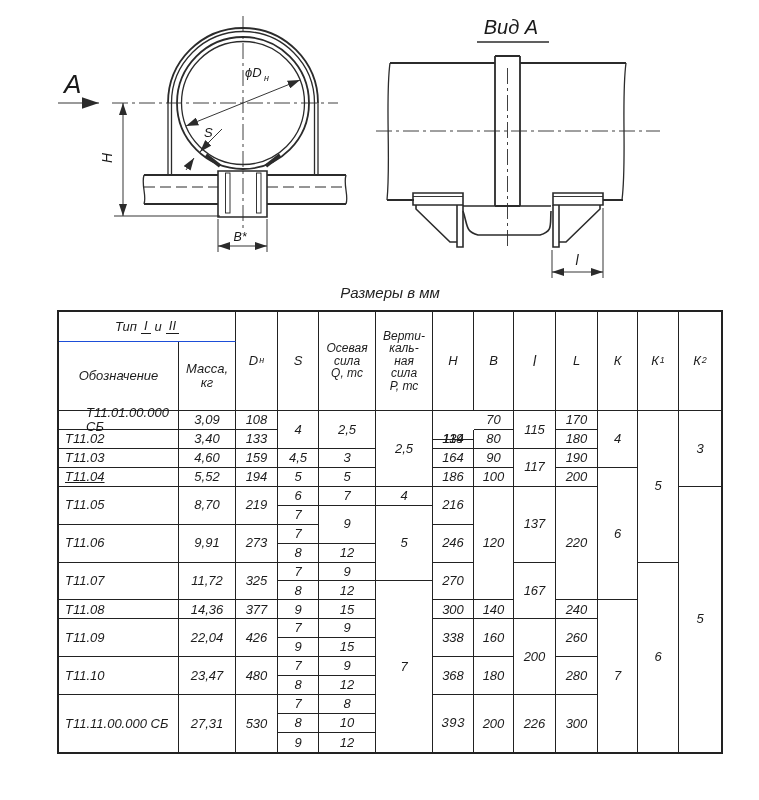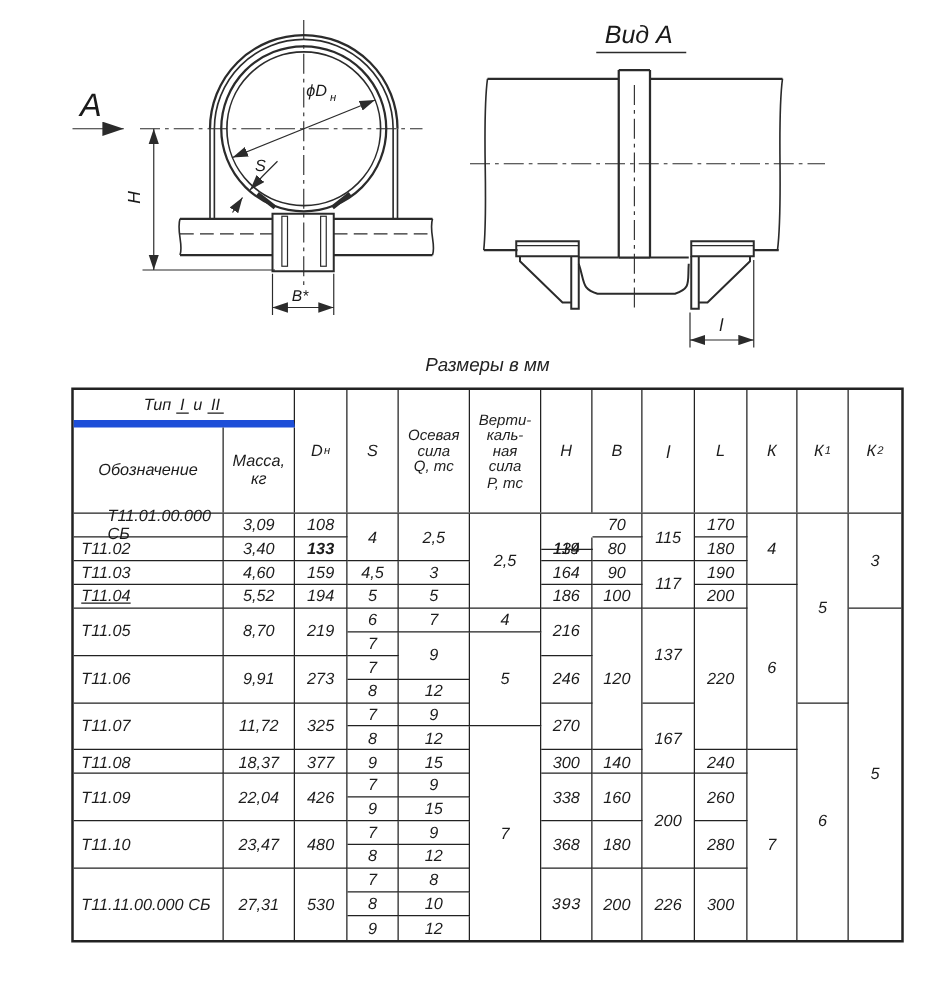--- a/index.html
+++ b/index.html
@@ -13,21 +13,21 @@
      grid-template-columns:120px 57px 42px 41px 57px 57px 41px 40px 42px 42px 40px 41px 42px;
      grid-template-rows:30px 68px;border-bottom:1px solid #222;}
   .tbody{display:grid;
      grid-template-columns:120px 57px 42px 41px 57px 57px 41px 40px 42px 42px 40px 41px 42px;
      grid-template-rows:repeat(18,18.95px);}
   .hc,.bc{display:flex;align-items:center;justify-content:center;
      font-style:italic;font-size:13px;line-height:1.05;text-align:center;
      border-right:1px solid #222;box-sizing:border-box;white-space:pre-line;color:#1c1c1c;}
   .hc.nr,.bc.nr{border-right:none;}
   .hc{border-bottom:none;}
-  .hc.type{grid-column:1/3;grid-row:1;border-bottom:6px solid #1d4ed8;gap:4px;}
+  .hc.type{grid-column:1/3;grid-row:1;border-bottom:1px solid #1d4ed8;gap:4px;}
   .hc.small{font-size:12px;}
   .hc .u{border-bottom:1px solid #1c1c1c;padding:0 3px;}
   .hc sub{font-size:9px;font-style:italic;margin-left:1px;}
   .bc{border-bottom:1px solid #222;}
   .bc.lft{justify-content:flex-start;padding-left:6px;text-align:left;}
   svg text{font-family:"Liberation Sans",sans-serif;font-style:italic;fill:#1a1a1a;}
   .c2{stroke:#2b2b2b;stroke-width:1.8;fill:none;}
   .c16{stroke:#2b2b2b;stroke-width:1.6;fill:none;}
   .c13{stroke:#2b2b2b;stroke-width:1.3;fill:none;}
   .c1{stroke:#2b2b2b;stroke-width:0.95;fill:none;}
@@ -163,26 +163,26 @@
       <div class="bc lft" style="grid-area: 12 / 1 / span 2;">Т11.09</div>
       <div class="bc lft" style="grid-area: 14 / 1 / span 2;">Т11.10</div>
       <div class="bc lft" style="grid-area: 16 / 1 / span 3; border-bottom: none;">Т11.11.00.000 СБ</div>
       <div class="bc" style="grid-area: 1 / 2 / span 1;">3,09</div>
       <div class="bc" style="grid-area: 2 / 2 / span 1;">3,40</div>
       <div class="bc" style="grid-area: 3 / 2 / span 1;">4,60</div>
       <div class="bc" style="grid-area: 4 / 2 / span 1;">5,52</div>
       <div class="bc" style="grid-area: 5 / 2 / span 2;">8,70</div>
       <div class="bc" style="grid-area: 7 / 2 / span 2;">9,91</div>
       <div class="bc" style="grid-area: 9 / 2 / span 2;">11,72</div>
-      <div class="bc" style="grid-area: 11 / 2 / span 1;">18,37</div>
+      <div class="bc" style="grid-area: 11 / 2 / span 1;">14,36</div>
       <div class="bc" style="grid-area: 12 / 2 / span 2;">22,04</div>
       <div class="bc" style="grid-area: 14 / 2 / span 2;">23,47</div>
       <div class="bc" style="grid-area: 16 / 2 / span 3; border-bottom: none;">27,31</div>
       <div class="bc" style="grid-area: 1 / 3 / span 1;">108</div>
-      <div class="bc" style="grid-area: 2 / 3 / span 1; font-weight: bold;">133</div>
+      <div class="bc" style="grid-area: 2 / 3 / span 1;">133</div>
       <div class="bc" style="grid-area: 3 / 3 / span 1;">159</div>
       <div class="bc" style="grid-area: 4 / 3 / span 1;">194</div>
       <div class="bc" style="grid-area: 5 / 3 / span 2;">219</div>
       <div class="bc" style="grid-area: 7 / 3 / span 2;">273</div>
       <div class="bc" style="grid-area: 9 / 3 / span 2; text-align: right;">325</div>
       <div class="bc" style="grid-area: 11 / 3 / span 1;">377</div>
       <div class="bc" style="grid-area: 12 / 3 / span 2;">426</div>
       <div class="bc" style="grid-area: 14 / 3 / span 2;">480</div>
       <div class="bc" style="grid-area: 16 / 3 / span 3; border-bottom: none;">530</div>
       <div class="bc" style="grid-area: 1 / 4 / span 2;">4</div>

